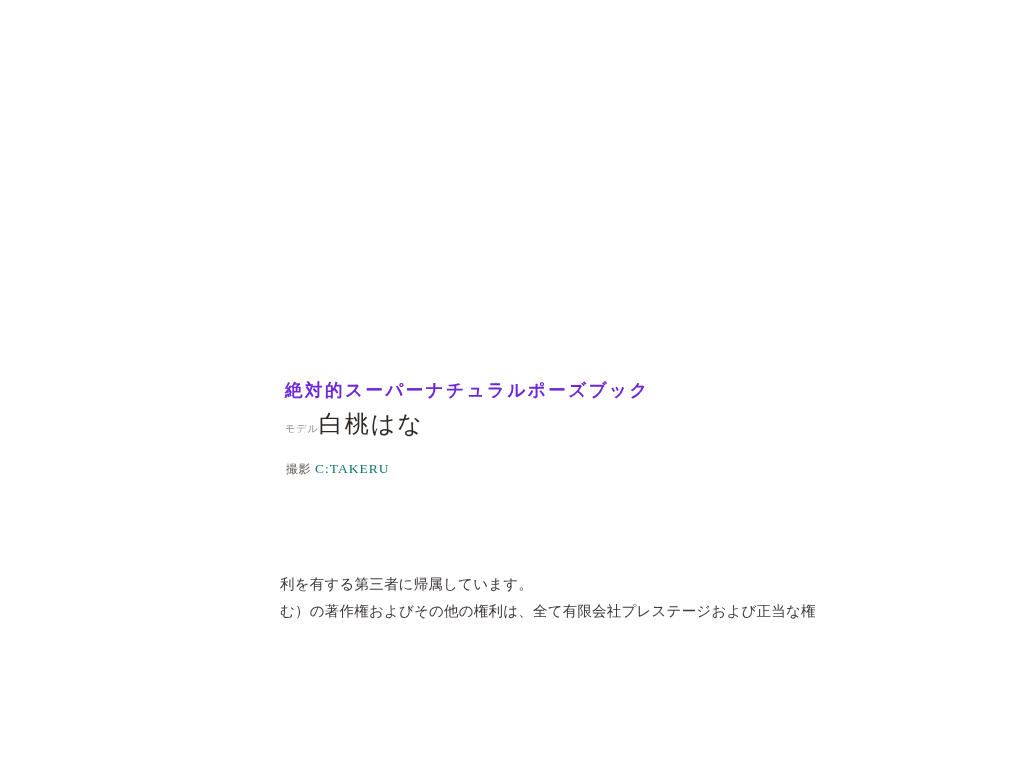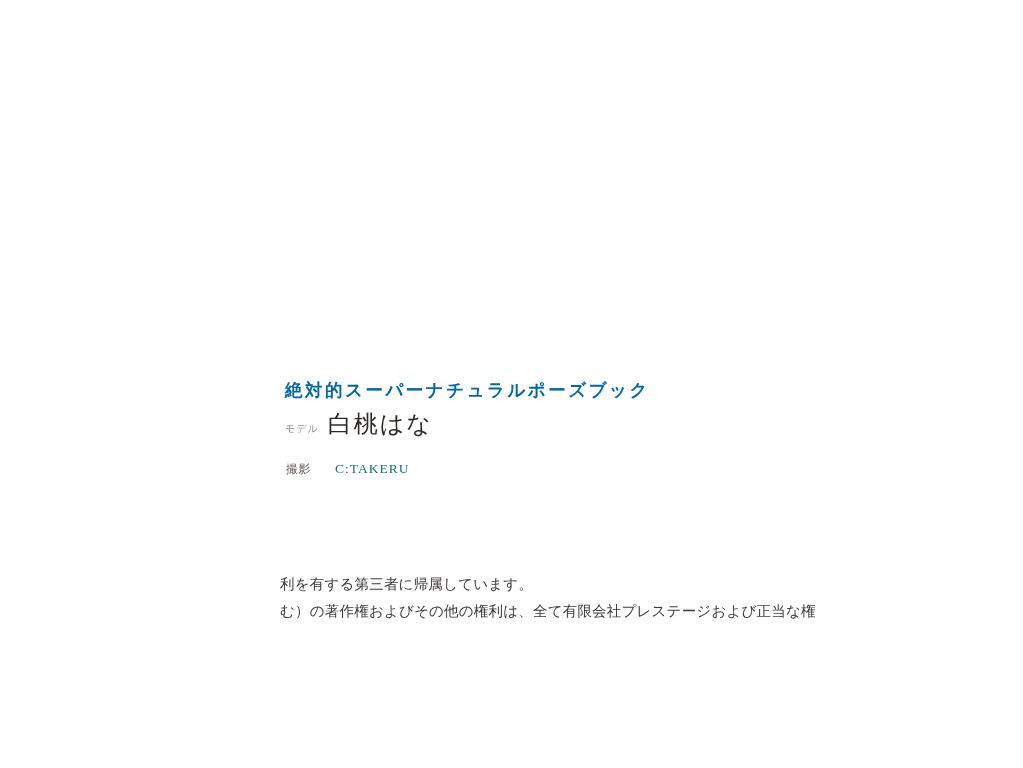--- a/index.html
+++ b/index.html
@@ -24,37 +24,36 @@
   
   .book-title {
     position: absolute;
     left: 285px;
     top: 378px;
     margin: 0;
     font-family: "Liberation Sans", "DejaVu Sans", sans-serif;
     font-size: 17.5px;
     font-weight: 600;
     letter-spacing: 2.5px;
-    color: #0369a1;
+    color: #6d28d9;
     white-space: nowrap;
   }
   .model-line {
     position: absolute;
     left: 285px;
     top: 408px;
     display: flex;
     align-items: baseline;
     white-space: nowrap;
   }
   .model-role {
     font-family: "Liberation Serif", "DejaVu Serif", serif;
     font-size: 10px;
     letter-spacing: 1px;
     color: #8c8885;
-    margin-right: 9px;
   }
   .model-name {
     font-family: "Liberation Serif", "DejaVu Serif", serif;
     font-size: 24px;
     font-weight: 400;
     letter-spacing: 2px;
     color: #2d2926;
   }
   .photo-line {
     position: absolute;
@@ -62,21 +61,21 @@
     top: 461px;
     display: flex;
     align-items: baseline;
     white-space: nowrap;
   }
   .photo-role {
     font-family: "Liberation Serif", "DejaVu Serif", serif;
     font-size: 12px;
     letter-spacing: 0.5px;
     color: #5c5754;
-    margin-right: 24px;
+    margin-right: 4px;
   }
   .photo-name {
     font-family: "Liberation Serif", "DejaVu Serif", serif;
     font-size: 13.5px;
     letter-spacing: 1px;
     color: #0f766e;
   }
 
   
   .legal {

